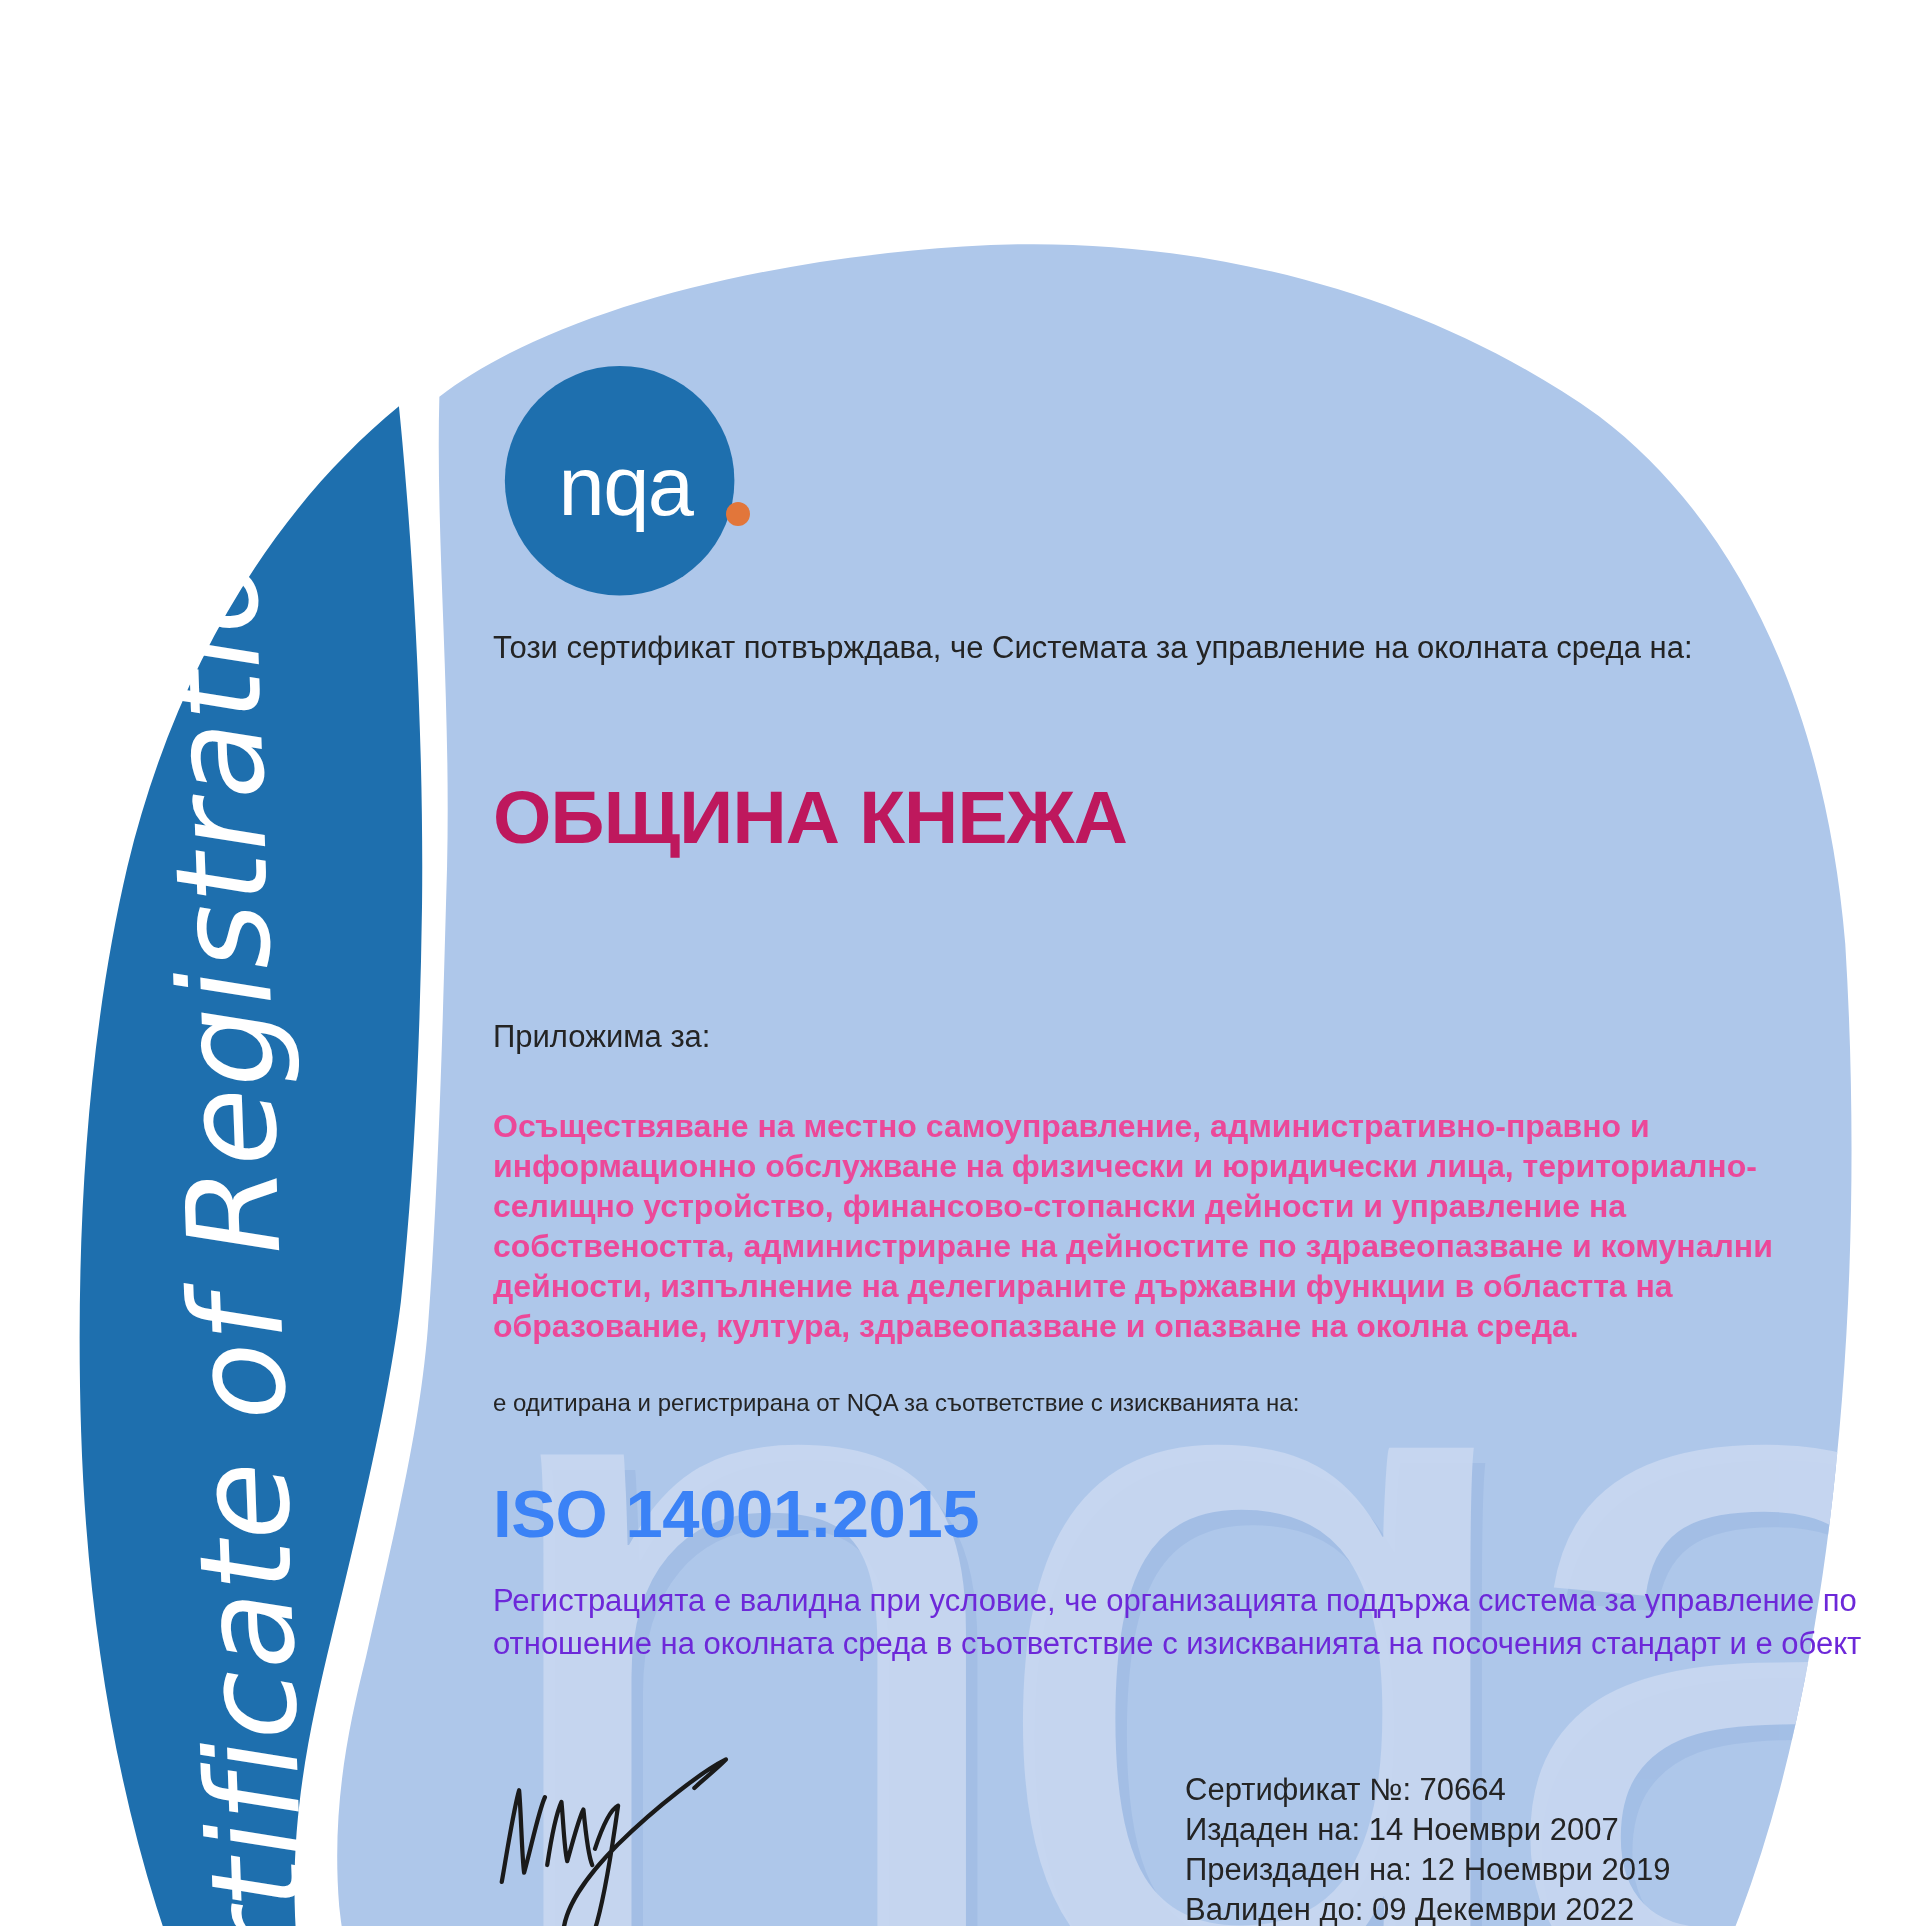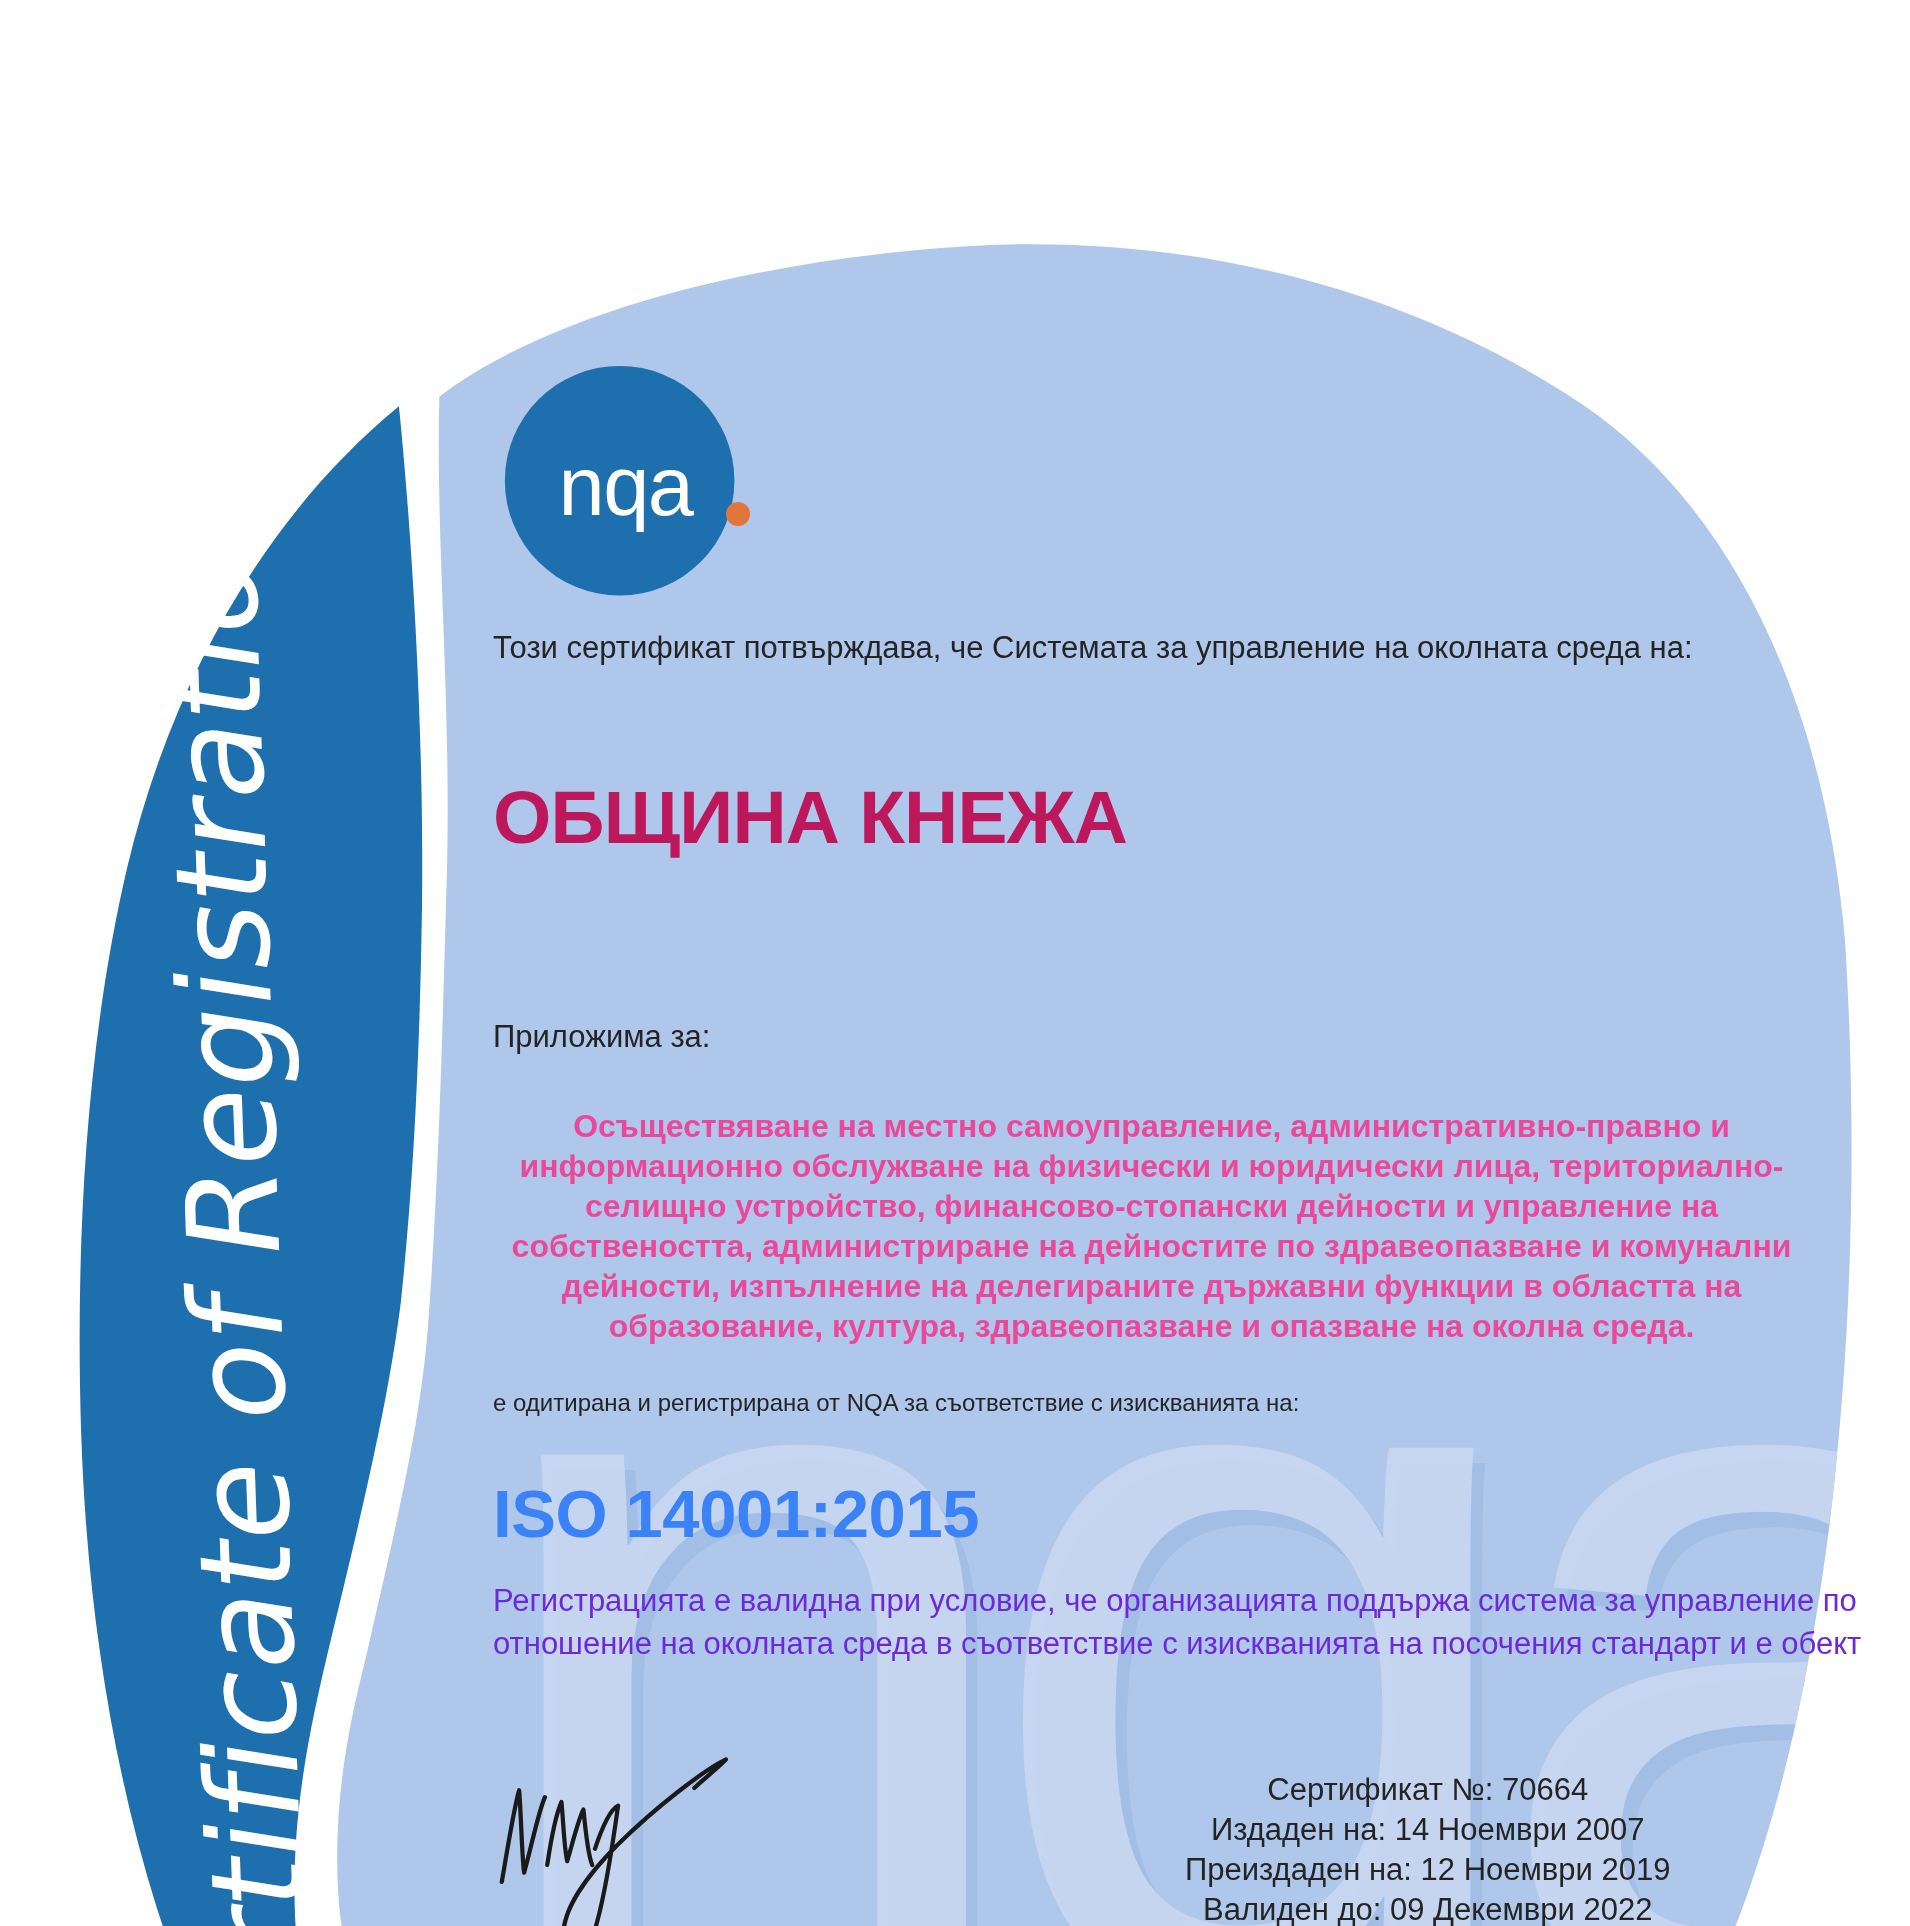--- a/index.html
+++ b/index.html
@@ -5,21 +5,21 @@
   html,body{margin:0;padding:0;background:#ffffff;}
   .page{
     position:relative;
     width:1911px;height:2702px;
     background:#ffffff;
     overflow:hidden;
     font-family:"Liberation Sans", sans-serif;
     color:#1f1f1f;
   }
   .bg{position:absolute;left:0;top:0;width:1911px;height:2702px;}
-  .abs{position:absolute;text-align:center;}
+  .abs{position:absolute;}
   .t{white-space:nowrap;}
   .intro{left:493px;top:630px;font-size:31px;color:#242424;}
   .company{left:493px;top:774px;font-size:75px;font-weight:bold;letter-spacing:-0.8px;color:#be185d;}
   .address{left:493px;top:844px;font-size:32px;color:#242424;}
   .applies{left:493px;top:1019px;font-size:31px;color:#242424;}
   .scope{left:493px;top:1106px;font-size:32px;font-weight:bold;line-height:40px;color:#ec4899;width:1317px;}
   .audited{left:493px;top:1389px;font-size:24px;color:#242424;}
   .iso{left:493px;top:1475px;font-size:67px;font-weight:bold;letter-spacing:-0.4px;color:#3b82f6;}
   .validity{left:493px;top:1579px;font-size:31px;line-height:43px;color:#6d28d9;width:1341px;}
   .sigtitle{left:493px;top:1922px;font-size:31px;color:#242424;}

